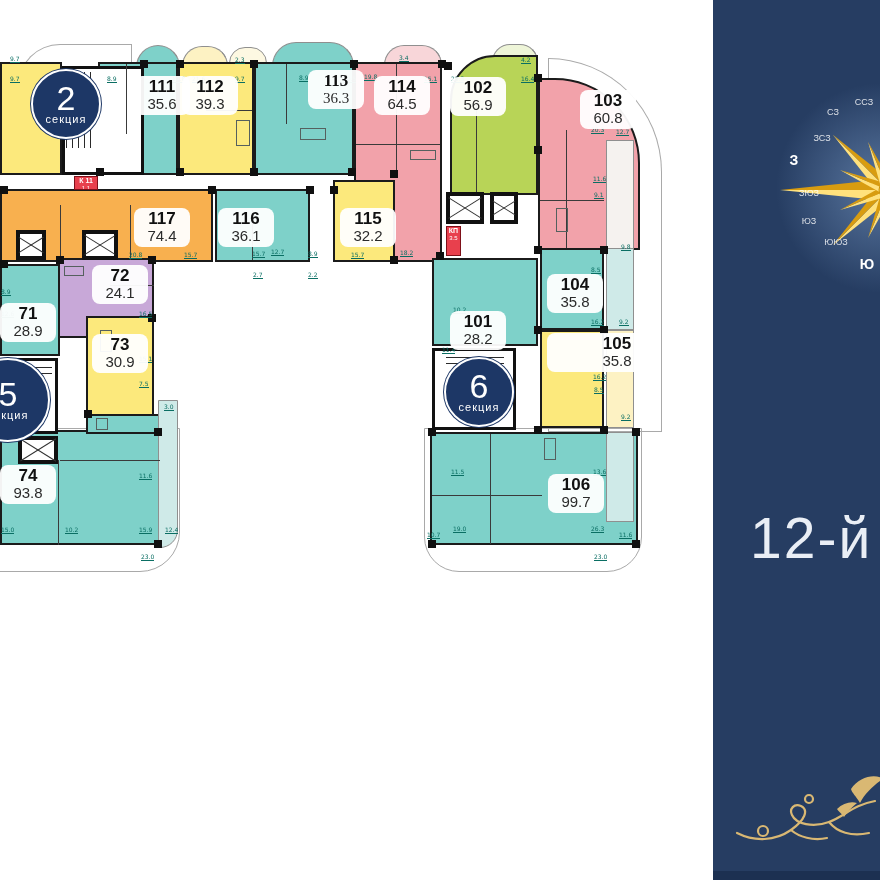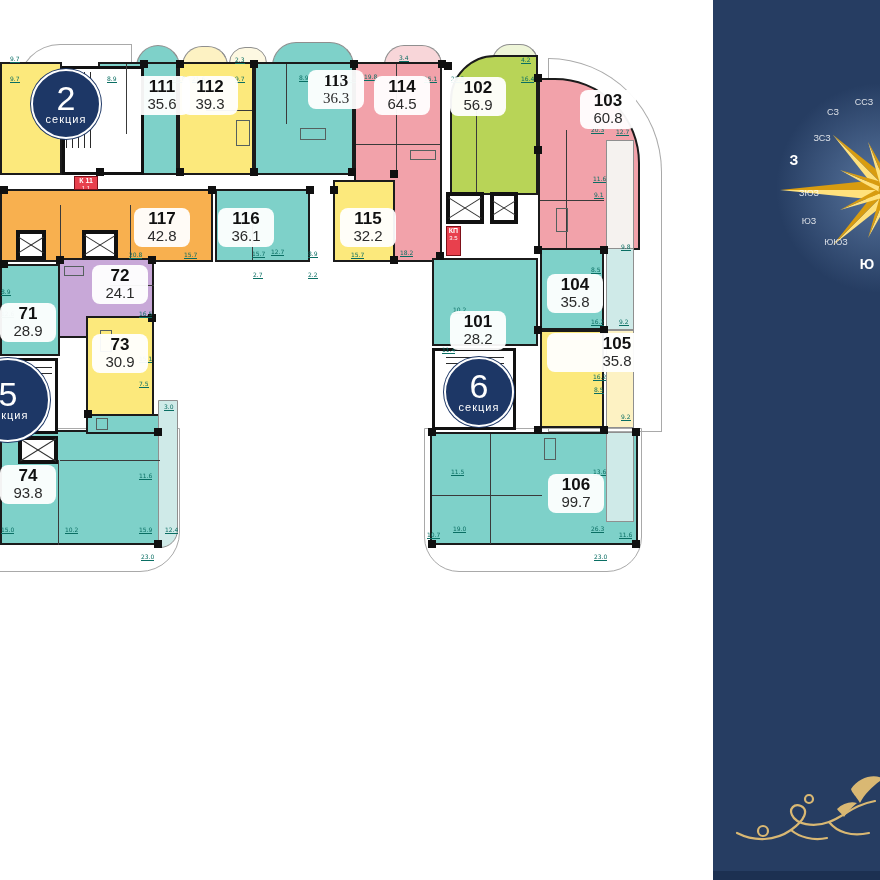--- a/index.html
+++ b/index.html
@@ -200,21 +200,21 @@
     <div class="unit-label" style="left:450px;top:77px;">
       <div class="num">102</div>
       <div class="area">56.9</div>
     </div>
     <div class="unit-label" style="left:580px;top:90px;text-align:center;">
       <div class="num">103</div>
       <div class="area">60.8</div>
     </div>
     <div class="unit-label" style="left:134px;top:208px;">
       <div class="num">117</div>
-      <div class="area">42.8</div>
+      <div class="area">74.4</div>
     </div>
     <div class="unit-label" style="left:218px;top:208px;">
       <div class="num">116</div>
       <div class="area">36.1</div>
     </div>
     <div class="unit-label" style="left:340px;top:208px;">
       <div class="num">115</div>
       <div class="area">32.2</div>
     </div>
     <div class="unit-label" style="left:92px;top:265px;">
@@ -426,20 +426,21 @@
         <span class="cpt" style="left: 151px; top: 102px;">ССЗ</span>
         <span class="cpt" style="left: 120px; top: 112px;">СЗ</span>
         <span class="cpt" style="left: 109px; top: 138px;">ЗСЗ</span>
         <span class="cpt main" style="left: 81px; top: 160px;">З</span>
         <span class="cpt" style="left: 96px; top: 193px;">ЗЮЗ</span>
         <span class="cpt" style="left: 96px; top: 221px;">ЮЗ</span>
         <span class="cpt" style="left: 123px; top: 242px;">ЮЮЗ</span>
         <span class="cpt main" style="left: 154px; top: 264px;">Ю</span>
       </div>
 
+    <div class="floor-big">12-й</div>
 
     <svg id="ornament" width="150" height="80" viewBox="0 0 150 80">
       <g fill="none" stroke="#d9b873" stroke-width="2.2" stroke-linecap="round">
         <path d="M4,58 C22,67 42,66 58,55 C72,45 76,35 68,31 C61,28 56,34 59,40 C63,49 80,53 96,47 C112,41 120,30 142,26"></path>
         <path d="M96,47 C104,57 118,62 136,58"></path>
         <path d="M58,55 C66,62 80,66 94,63"></path>
         <circle cx="30" cy="56" r="5"></circle>
         <circle cx="76" cy="24" r="4"></circle>
       </g>
       <path d="M118,14 C126,2 142,-2 150,4 C142,9 132,18 127,28 C123,21 119,18 118,14 Z" fill="#d9b873"></path>

